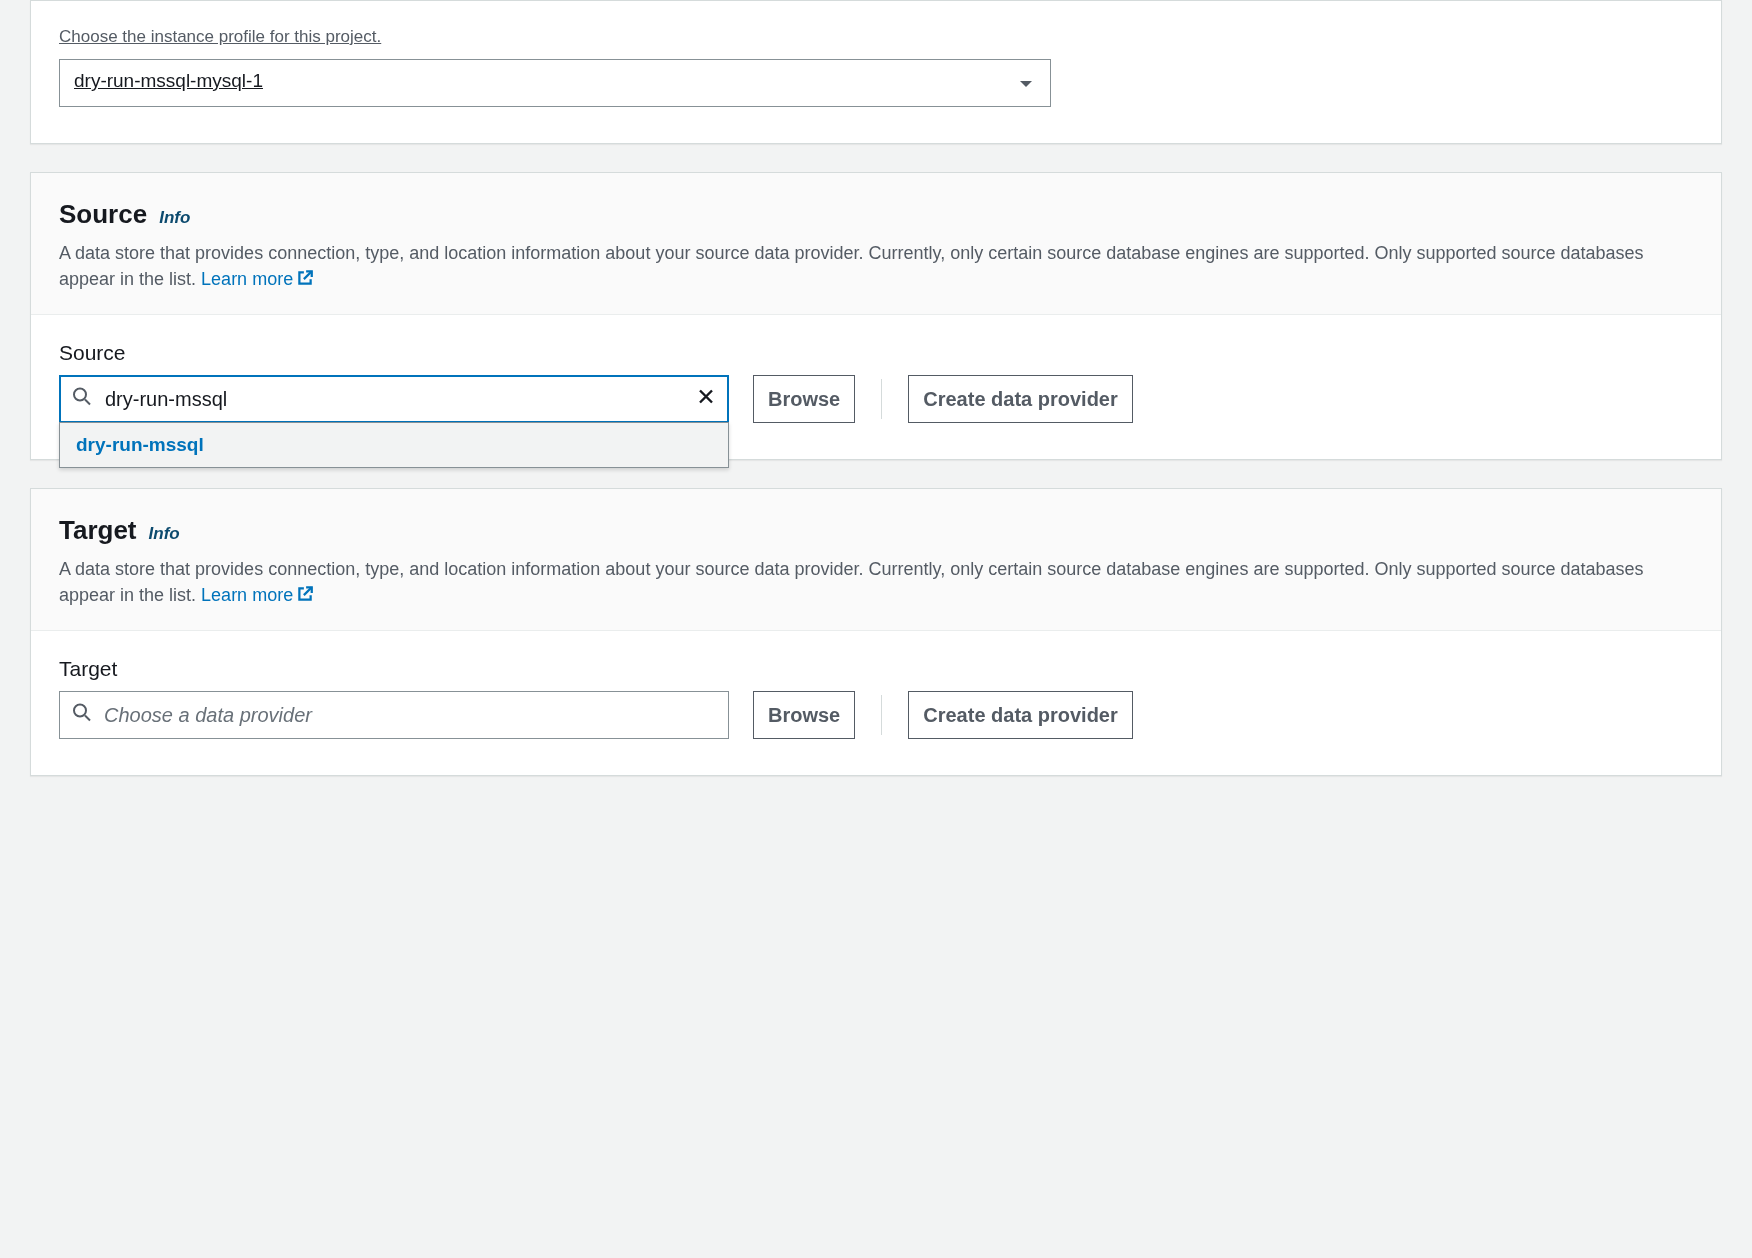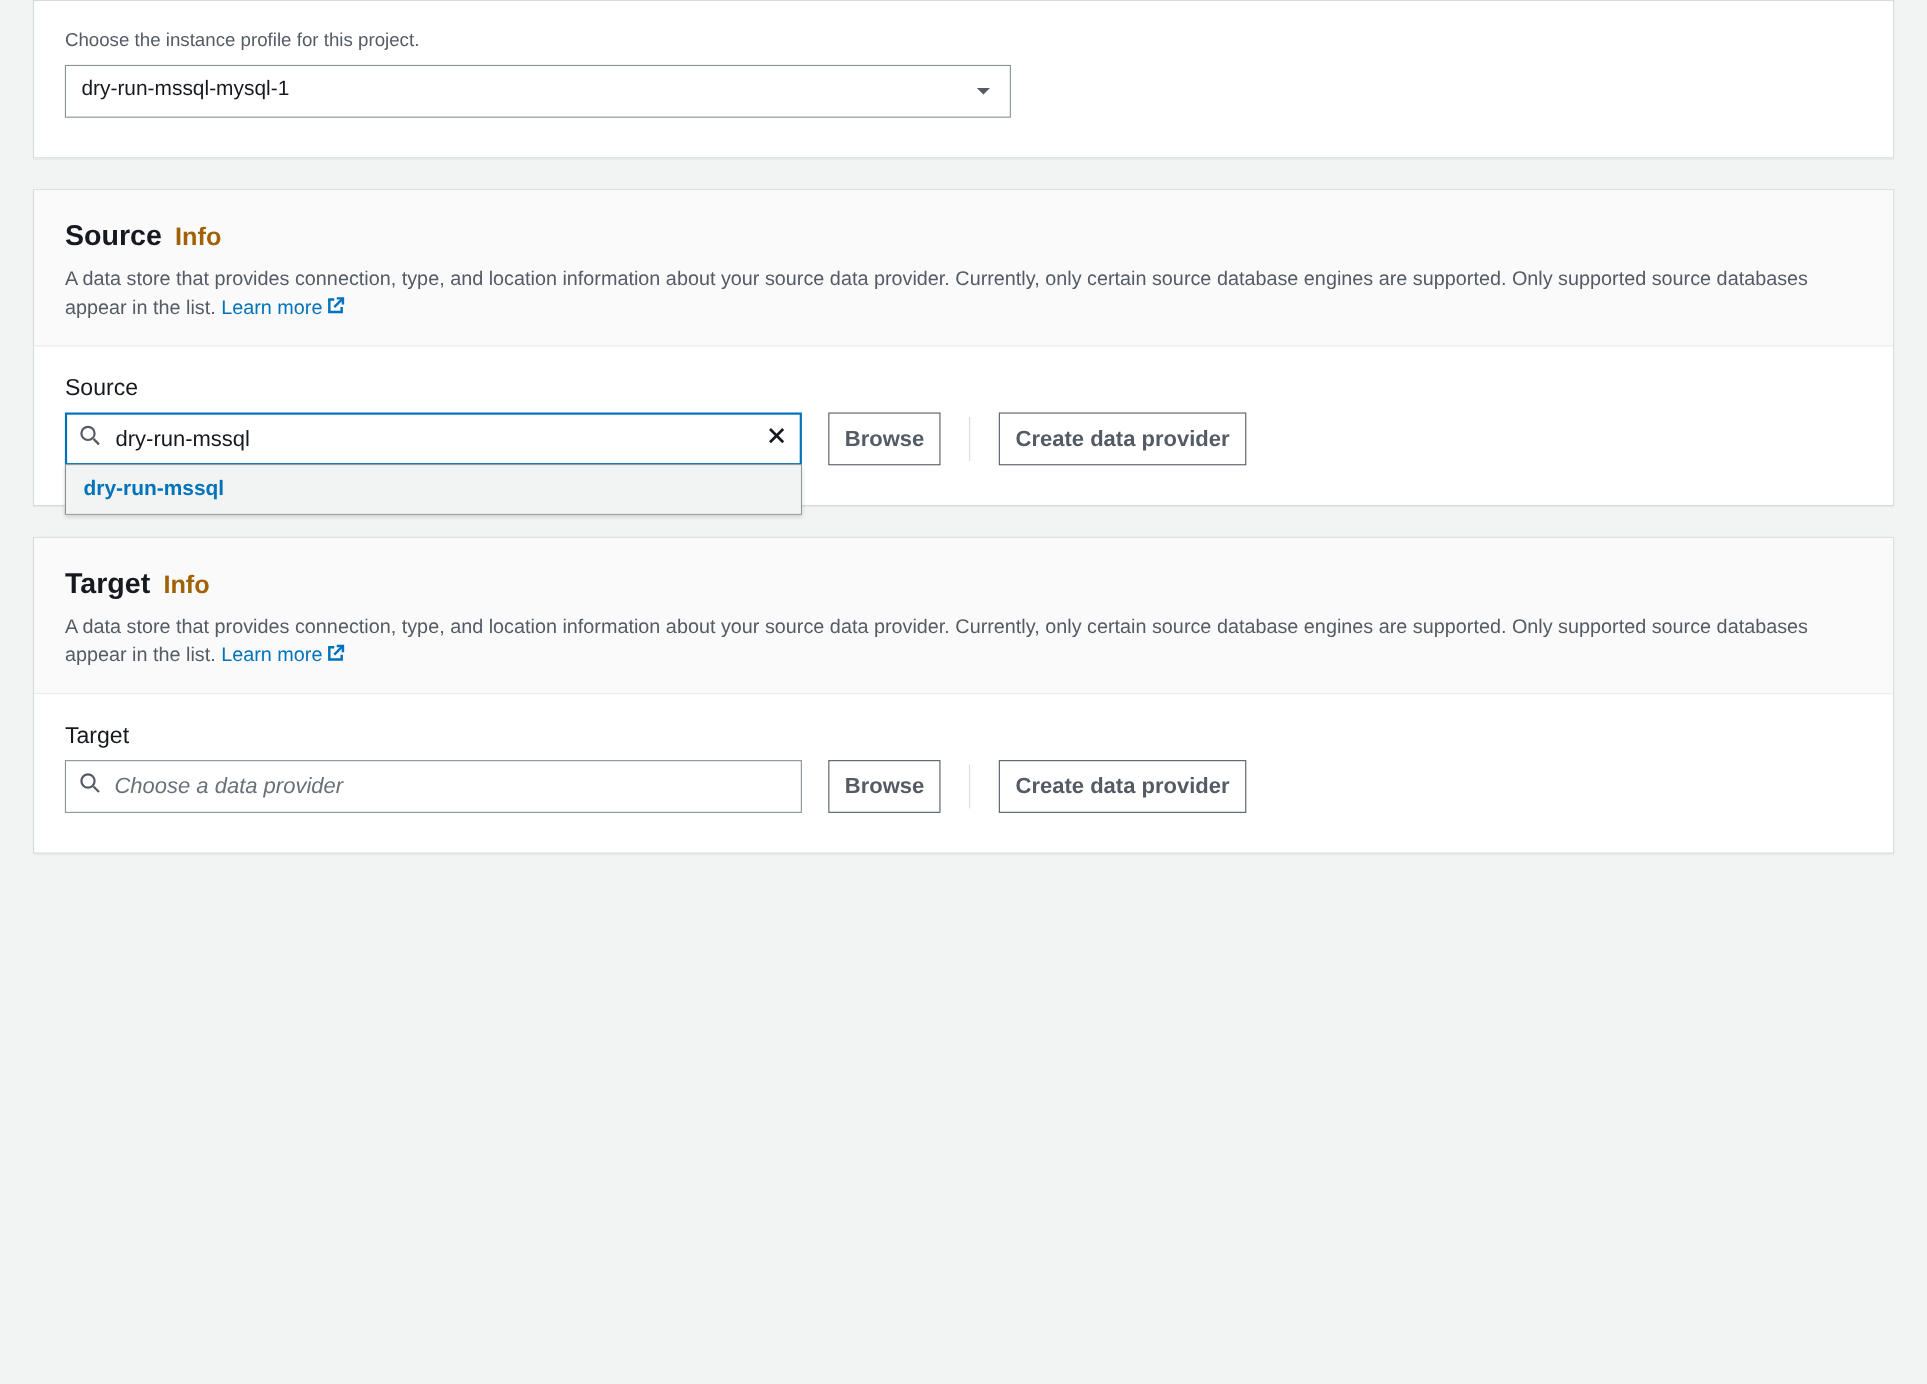--- a/index.html
+++ b/index.html
@@ -32,25 +32,27 @@
     .field-label {
       font-size: 21px;
       font-weight: 400;
       color: #16191f;
       margin-bottom: 3px;
     }
     .field-hint {
       font-size: 17px;
       color: #545b64;
       margin-bottom: 12px;
+      text-decoration: underline;
     }
     .select-wrap {
       position: relative;
-      width: 860px;
+      width: 992px;
       max-width: 100%;
+      text-decoration: underline;
     }
     .select {
       width: 100%;
       border: 1px solid #879196;
       background: #fff;
       padding: 10px 40px 10px 14px;
       font-size: 19px;
       color: #16191f;
       appearance: none;
       cursor: pointer;
@@ -78,24 +80,25 @@
       align-items: baseline;
       gap: 12px;
       margin-bottom: 10px;
     }
     .section-title {
       font-size: 26px;
       font-weight: 700;
       color: #16191f;
     }
     .info-link {
-      font-size: 23px;
-      color: #a16207;
+      font-size: 17px;
+      color: #0c4a6e;
       font-weight: 600;
       cursor: pointer;
+      font-style: italic;
     }
     .section-desc {
       font-size: 18px;
       color: #545b64;
       line-height: 1.45;
     }
     .input-row {
       display: flex;
       align-items: center;
       gap: 24px;

